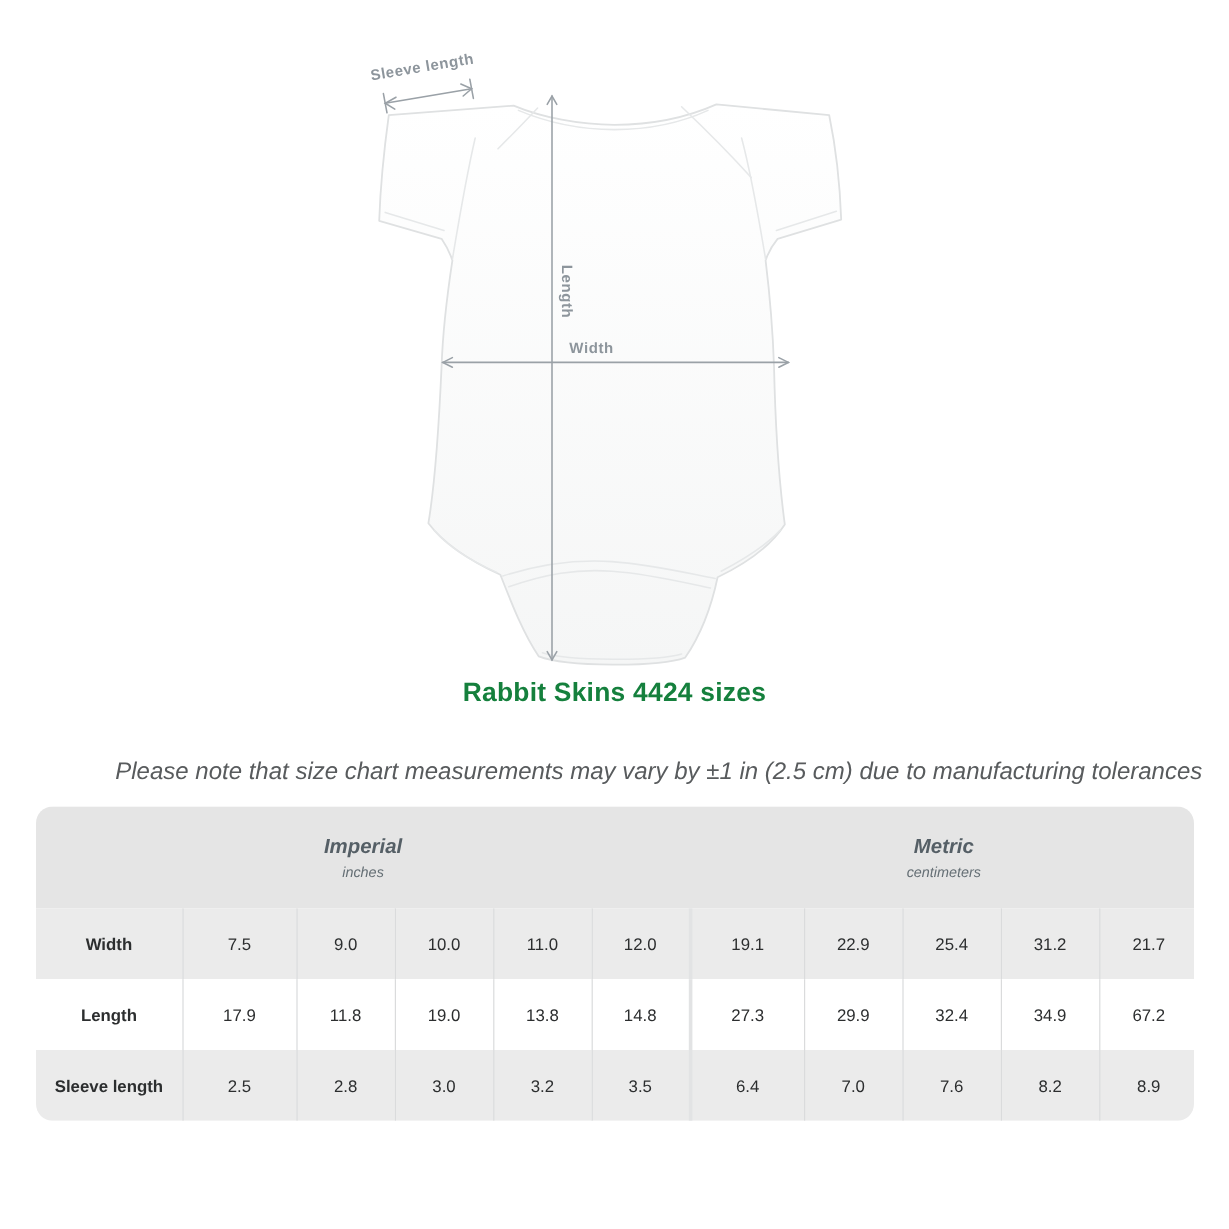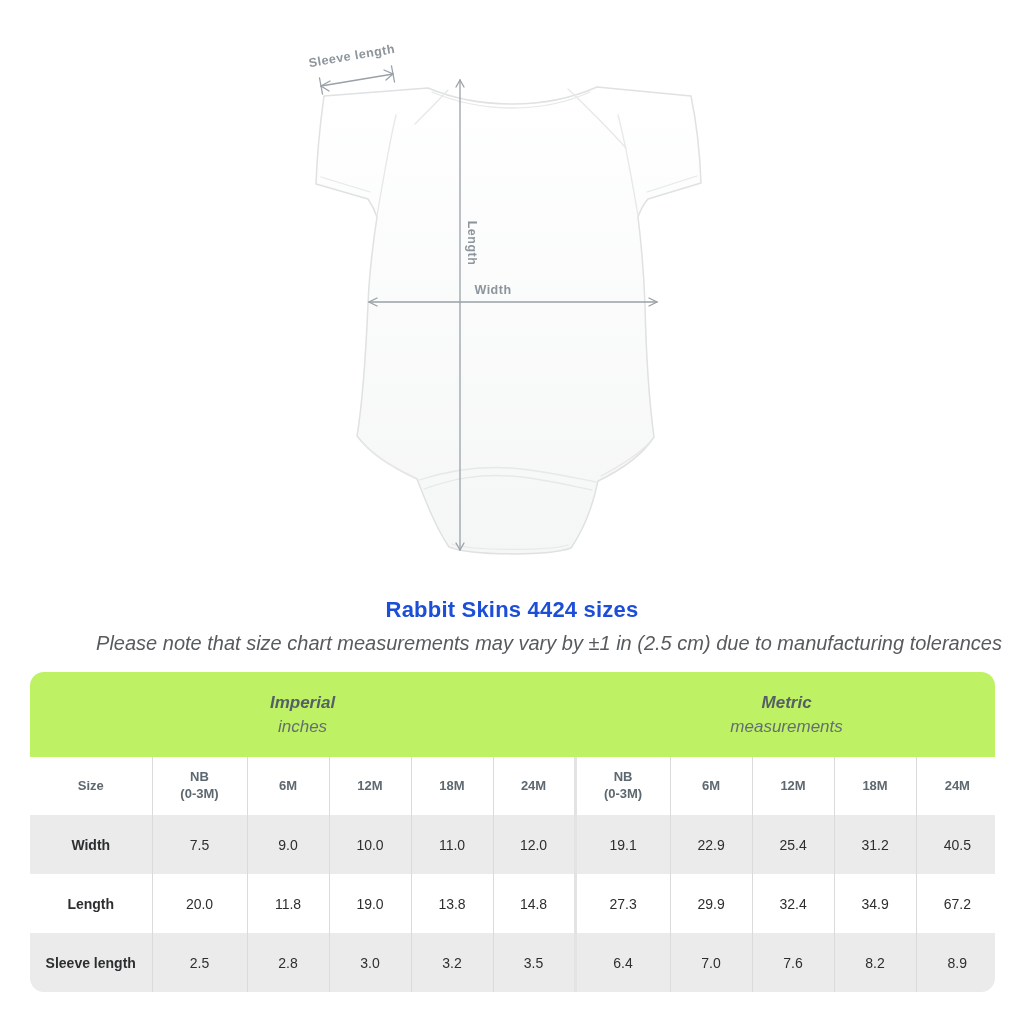--- a/index.html
+++ b/index.html
@@ -5,39 +5,39 @@
   html,body { margin:0; padding:0; }
   body {
     width:1024px; height:1024px; position:relative;
     background:#ffffff;
     font-family:"Liberation Sans", sans-serif;
     overflow:hidden;
   }
   .diagram { position:absolute; top:0; left:0; width:1024px; height:585px; }
 
   .page-title {
-    position:absolute; top:597px; left:0; width:1024px;
-    text-align:center; font-size:22px; font-weight:bold; color:#1d4ed8;
+    position:absolute; top:564px; left:0; width:1024px;
+    text-align:center; font-size:22px; font-weight:bold; color:#15803d;
     letter-spacing:0.2px;
   }
   .page-subtitle {
     position:absolute; top:632px; left:0; width:1024px;
     text-align:center; font-size:20px; font-style:italic; color:#585b5d;margin-left:37px;
   }
 
   .table-wrap {
     position:absolute; top:672px; left:30px; width:965px;
     border-radius:14px; overflow:hidden;
   }
   table.size-chart { border-collapse:collapse; table-layout:fixed; width:965px; }
   table.size-chart td { text-align:center; vertical-align:middle; padding:0; }
 
-  tr.band-row td { background:#bef264; height:85px; }
+  tr.band-row td { background:#e5e5e5; height:85px; }
   .sec-name { display:block; font-size:17px; font-weight:bold; font-style:italic; color:#555f66; }
-  .sec-unit { display:block; font-size:17px; font-style:italic; color:#646e74; margin-top:4px; }
+  .sec-unit { display:block; font-size:12px; font-style:italic; color:#646e74; margin-top:4px; }
 
   tr.hdr-row td { background:#ffffff; height:58px; font-size:13px; font-weight:bold; color:#5d6870; line-height:1.3; }
   tr.data-row td { height:59px; font-size:14px; color:#2c2e2f; }
   tr.row-gray td { background:#ebebeb; }
   tr.row-white td { background:#ffffff; }
   td.rowlabel { font-size:13px; font-weight:bold; color:#5d6870; }
 
   td.sep { border-left:1px solid #dadbdc; }
   td.sep-wide { border-left:3px solid #e2e3e4; }
 
@@ -138,61 +138,42 @@
     </colgroup>
 
     <tbody>
         <tr class="band-row">
       <td colspan="6">
         <span class="sec-name">Imperial</span>
         <span class="sec-unit">inches</span>
       </td>
       <td colspan="5">
         <span class="sec-name">Metric</span>
-        <span class="sec-unit">measurements</span>
+        <span class="sec-unit">centimeters</span>
       </td>
     </tr>
 
-    <tr class="hdr-row">
-      <td>Size</td>
-      <td class="sep">
-        <span>NB</span><br>
-        <span>(0-3M)</span>
-      </td>
-      <td class="sep">6M</td>
-      <td class="sep">12M</td>
-      <td class="sep">18M</td>
-      <td class="sep">24M</td>
-      <td class="sep-wide">
-        <span>NB</span><br>
-        <span>(0-3M)</span>
-      </td>
-      <td class="sep">6M</td>
-      <td class="sep">12M</td>
-      <td class="sep">18M</td>
-      <td class="sep">24M</td>
-    </tr>
 
     <tr class="data-row row-gray">
       <td class="rowlabel">Width</td>
       <td class="sep">7.5</td>
       <td class="sep">9.0</td>
       <td class="sep">10.0</td>
       <td class="sep">11.0</td>
       <td class="sep">12.0</td>
       <td class="sep-wide">19.1</td>
       <td class="sep">22.9</td>
       <td class="sep">25.4</td>
       <td class="sep">31.2</td>
-      <td class="sep">40.5</td>
+      <td class="sep">21.7</td>
     </tr>
 
     <tr class="data-row row-white">
       <td class="rowlabel">Length</td>
-      <td class="sep">20.0</td>
+      <td class="sep">17.9</td>
       <td class="sep">11.8</td>
       <td class="sep">19.0</td>
       <td class="sep">13.8</td>
       <td class="sep">14.8</td>
       <td class="sep-wide">27.3</td>
       <td class="sep">29.9</td>
       <td class="sep">32.4</td>
       <td class="sep">34.9</td>
       <td class="sep">67.2</td>
     </tr>

